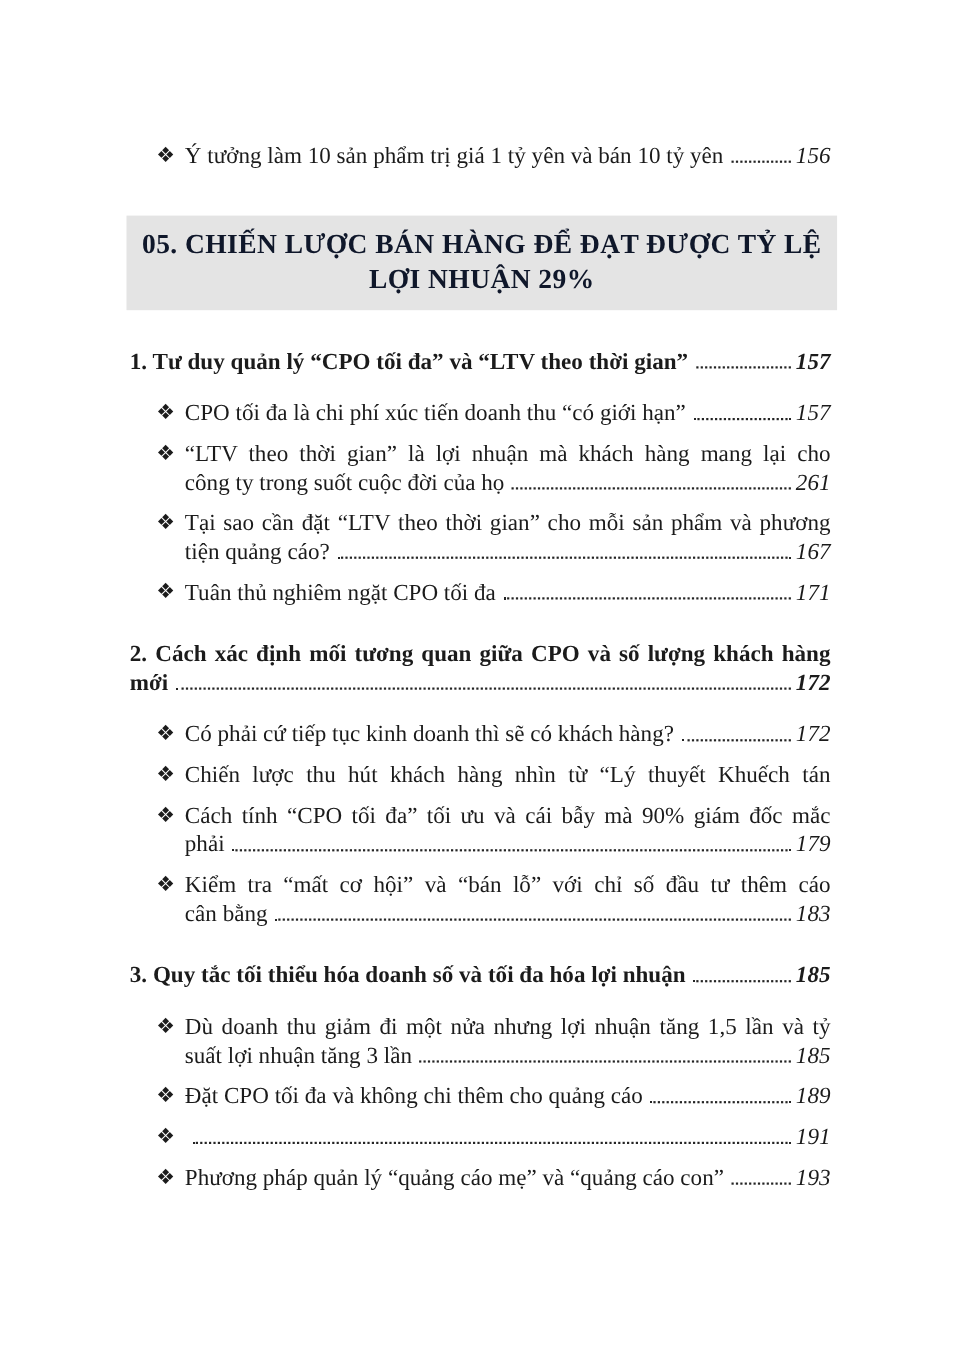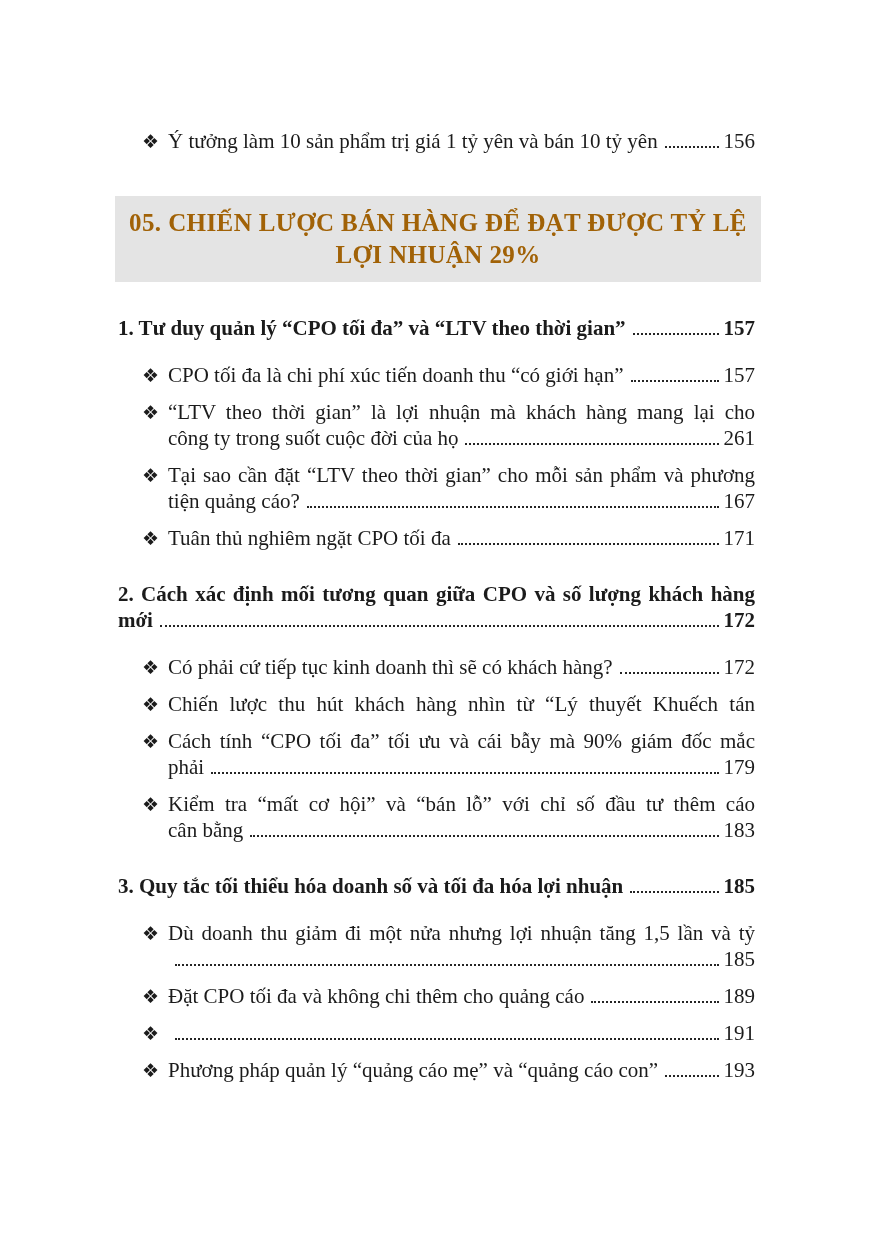--- a/index.html
+++ b/index.html
@@ -54,33 +54,33 @@
   }
   .line.last .txt { flex: 0 0 auto; }
 
   .leader {
     flex: 1 1 auto;
     min-width: 18px;
     align-self: flex-end;
     border-bottom: 2.6px dotted #242424;
     margin: 0 5px 6px 7px;
   }
-  .pg { flex: 0 0 auto; }
+  .pg { flex: 0 0 auto; font-style: italic; }
 
   
   .chapter-box {
     background: #e4e4e4;
     margin: 42px -6px 33px -3px;
     padding: 11px 8px;
     text-align: center;
     font-weight: bold;
     font-size: 25px;
     line-height: 32px;
     letter-spacing: 0.4px;
-    color: #a16207;
+    color: #0f172a;
   }
 
   
   .entry.first-item { margin-bottom: 0; }
 </style>
 </head>
 <body>
 
 <div class="page">
 
@@ -217,20 +217,21 @@
         <span class="pg">185</span>
       </div>
     </div>
   </div>
 
   <div class="entry sub">
     <span class="bullet">❖</span>
     <div class="entry-body">
       <div class="line justify">Dù doanh thu giảm đi một nửa nhưng lợi nhuận tăng 1,5 lần và tỷ</div>
       <div class="line last">
+        <span class="txt">suất lợi nhuận tăng 3 lần</span>
         <span class="leader"></span>
         <span class="pg">185</span>
       </div>
     </div>
   </div>
 
   <div class="entry sub">
     <span class="bullet">❖</span>
     <div class="entry-body">
       <div class="line last">

